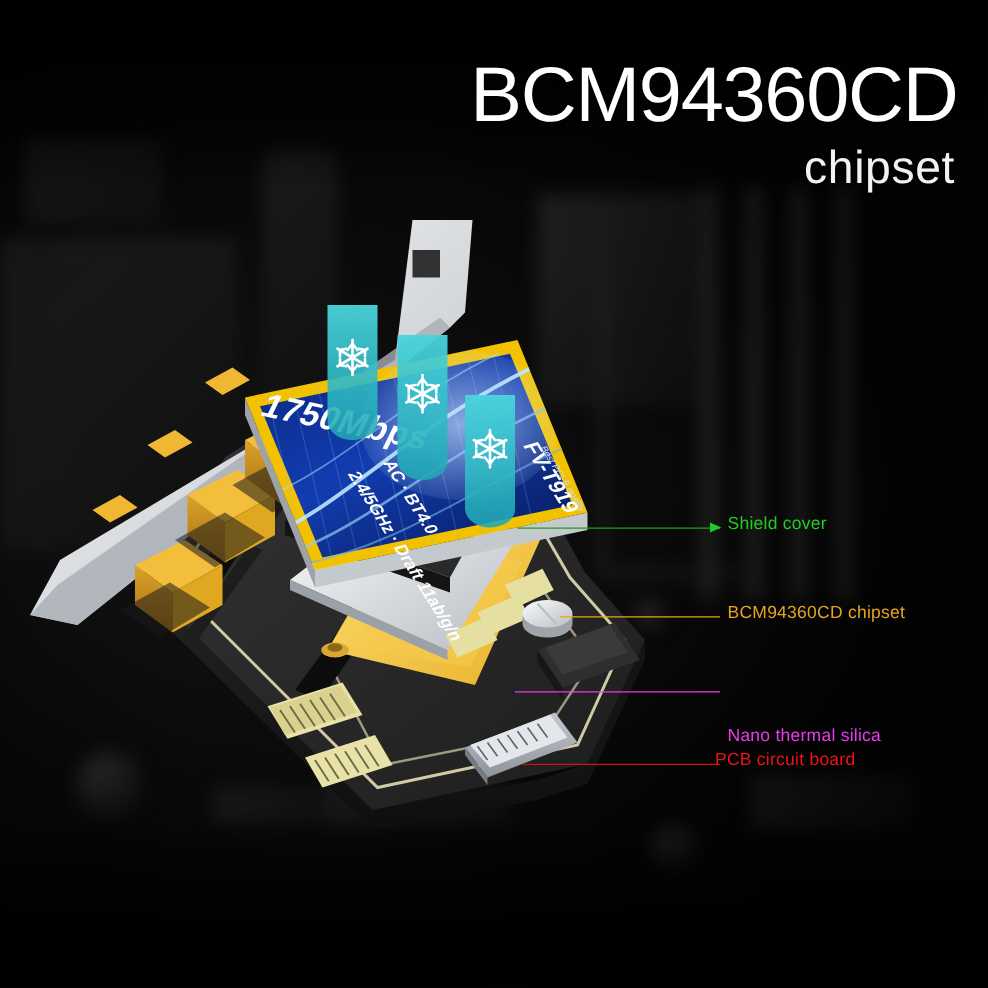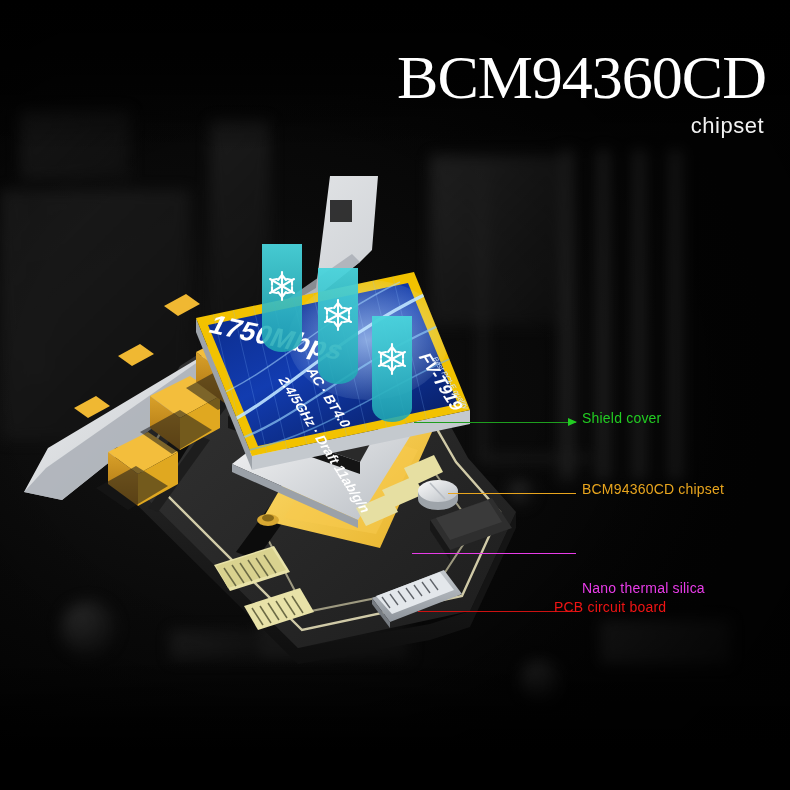--- a/index.html
+++ b/index.html
@@ -23,23 +23,23 @@
   .mb-word{position:absolute;color:#191919;font-weight:700;letter-spacing:4px;}
   .bg-vig{position:absolute;inset:0;
      background:radial-gradient(ellipse 78% 70% at 34% 48%,rgba(0,0,0,0) 40%,rgba(0,0,0,.72) 100%);}
   .bg-bottom{position:absolute;left:0;right:0;bottom:0;height:132px;
      background:linear-gradient(180deg,rgba(0,0,0,0) 0%,#000 72%);}
   .bg-top{position:absolute;left:0;right:0;top:0;height:150px;
      background:linear-gradient(180deg,#000 0%,rgba(0,0,0,.55) 60%,rgba(0,0,0,0) 100%);}
 
   
   .title{position:absolute;right:24px;top:46px;color:#fff;
-     font-size:62px;line-height:1;font-weight:400;letter-spacing:-1px;white-space:nowrap;font-family:Liberation Serif, serif;}
+     font-size:62px;line-height:1;font-weight:400;letter-spacing:-1px;white-space:nowrap;}
   .subtitle{position:absolute;right:26px;top:115px;color:#f2f2f2;
-     font-size:22px;line-height:1;font-weight:300;letter-spacing:.5px;}
+     font-size:37px;line-height:1;font-weight:300;letter-spacing:.5px;}
 
   
   #art{position:absolute;left:0;top:0;width:790px;height:790px;}
 
   
   .callout{position:absolute;font-size:14px;white-space:nowrap;letter-spacing:.2px;}
   .lead{position:absolute;height:0;border-top-width:1.6px;border-top-style:solid;}
   .lead-arrow{position:absolute;width:0;height:0;
      border-top:4.5px solid transparent;border-bottom:4.5px solid transparent;}
 </style>
@@ -378,16 +378,16 @@
     <div class="lead-arrow" style="left:568px;top:418px;border-left:9px solid #22CC22;"></div>
     <div class="callout" style="left:582px;top:410px;color:#22CC22;">Shield cover</div>
 
     <div class="lead" style="left:448px;top:493px;width:128px;border-top-color:#E8A51E;"></div>
     <div class="callout" style="left:582px;top:481px;color:#E8A51E;">BCM94360CD chipset</div>
 
     <div class="lead" style="left:412px;top:553px;width:164px;border-top-color:#E83CE8;"></div>
     <div class="callout" style="left:582px;top:541px;color:#E83CE8;margin-top:39px;">Nano thermal silica</div>
 
     <div class="lead" style="left:418px;top:611px;width:158px;border-top-color:#CC1111;"></div>
-    <div class="callout" style="left:554px;top:599px;color:#F01414;">PCB circuit board</div>
+    <div class="callout" style="left:572px;top:599px;color:#F01414;">PCB circuit board</div>
   </div>
 
 </div>
 
 </body></html>

